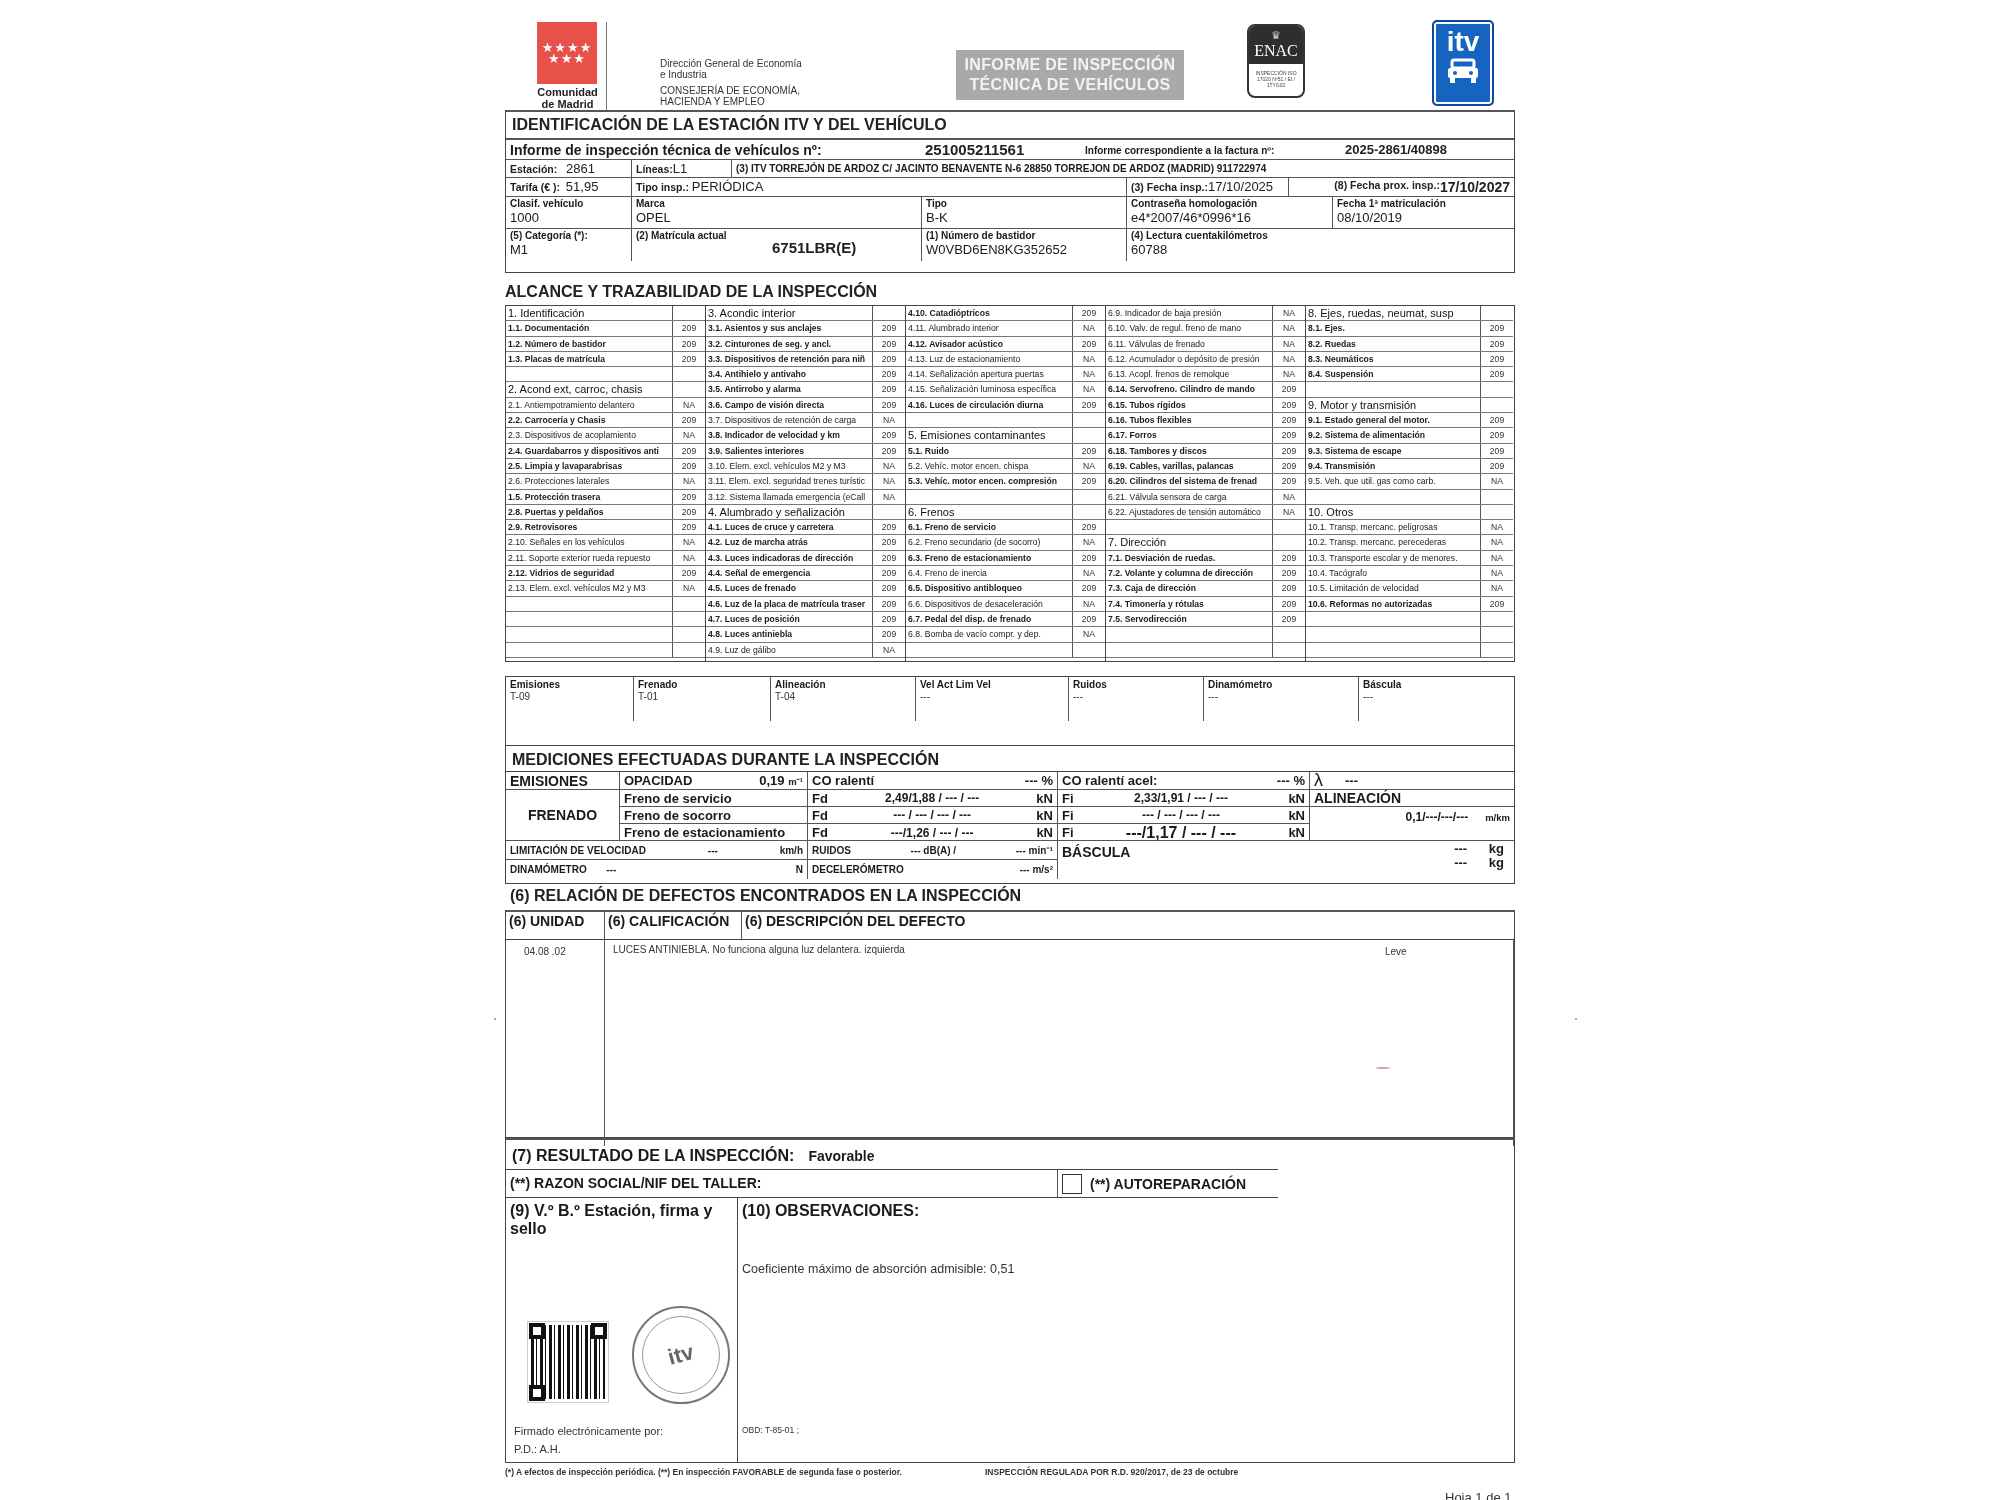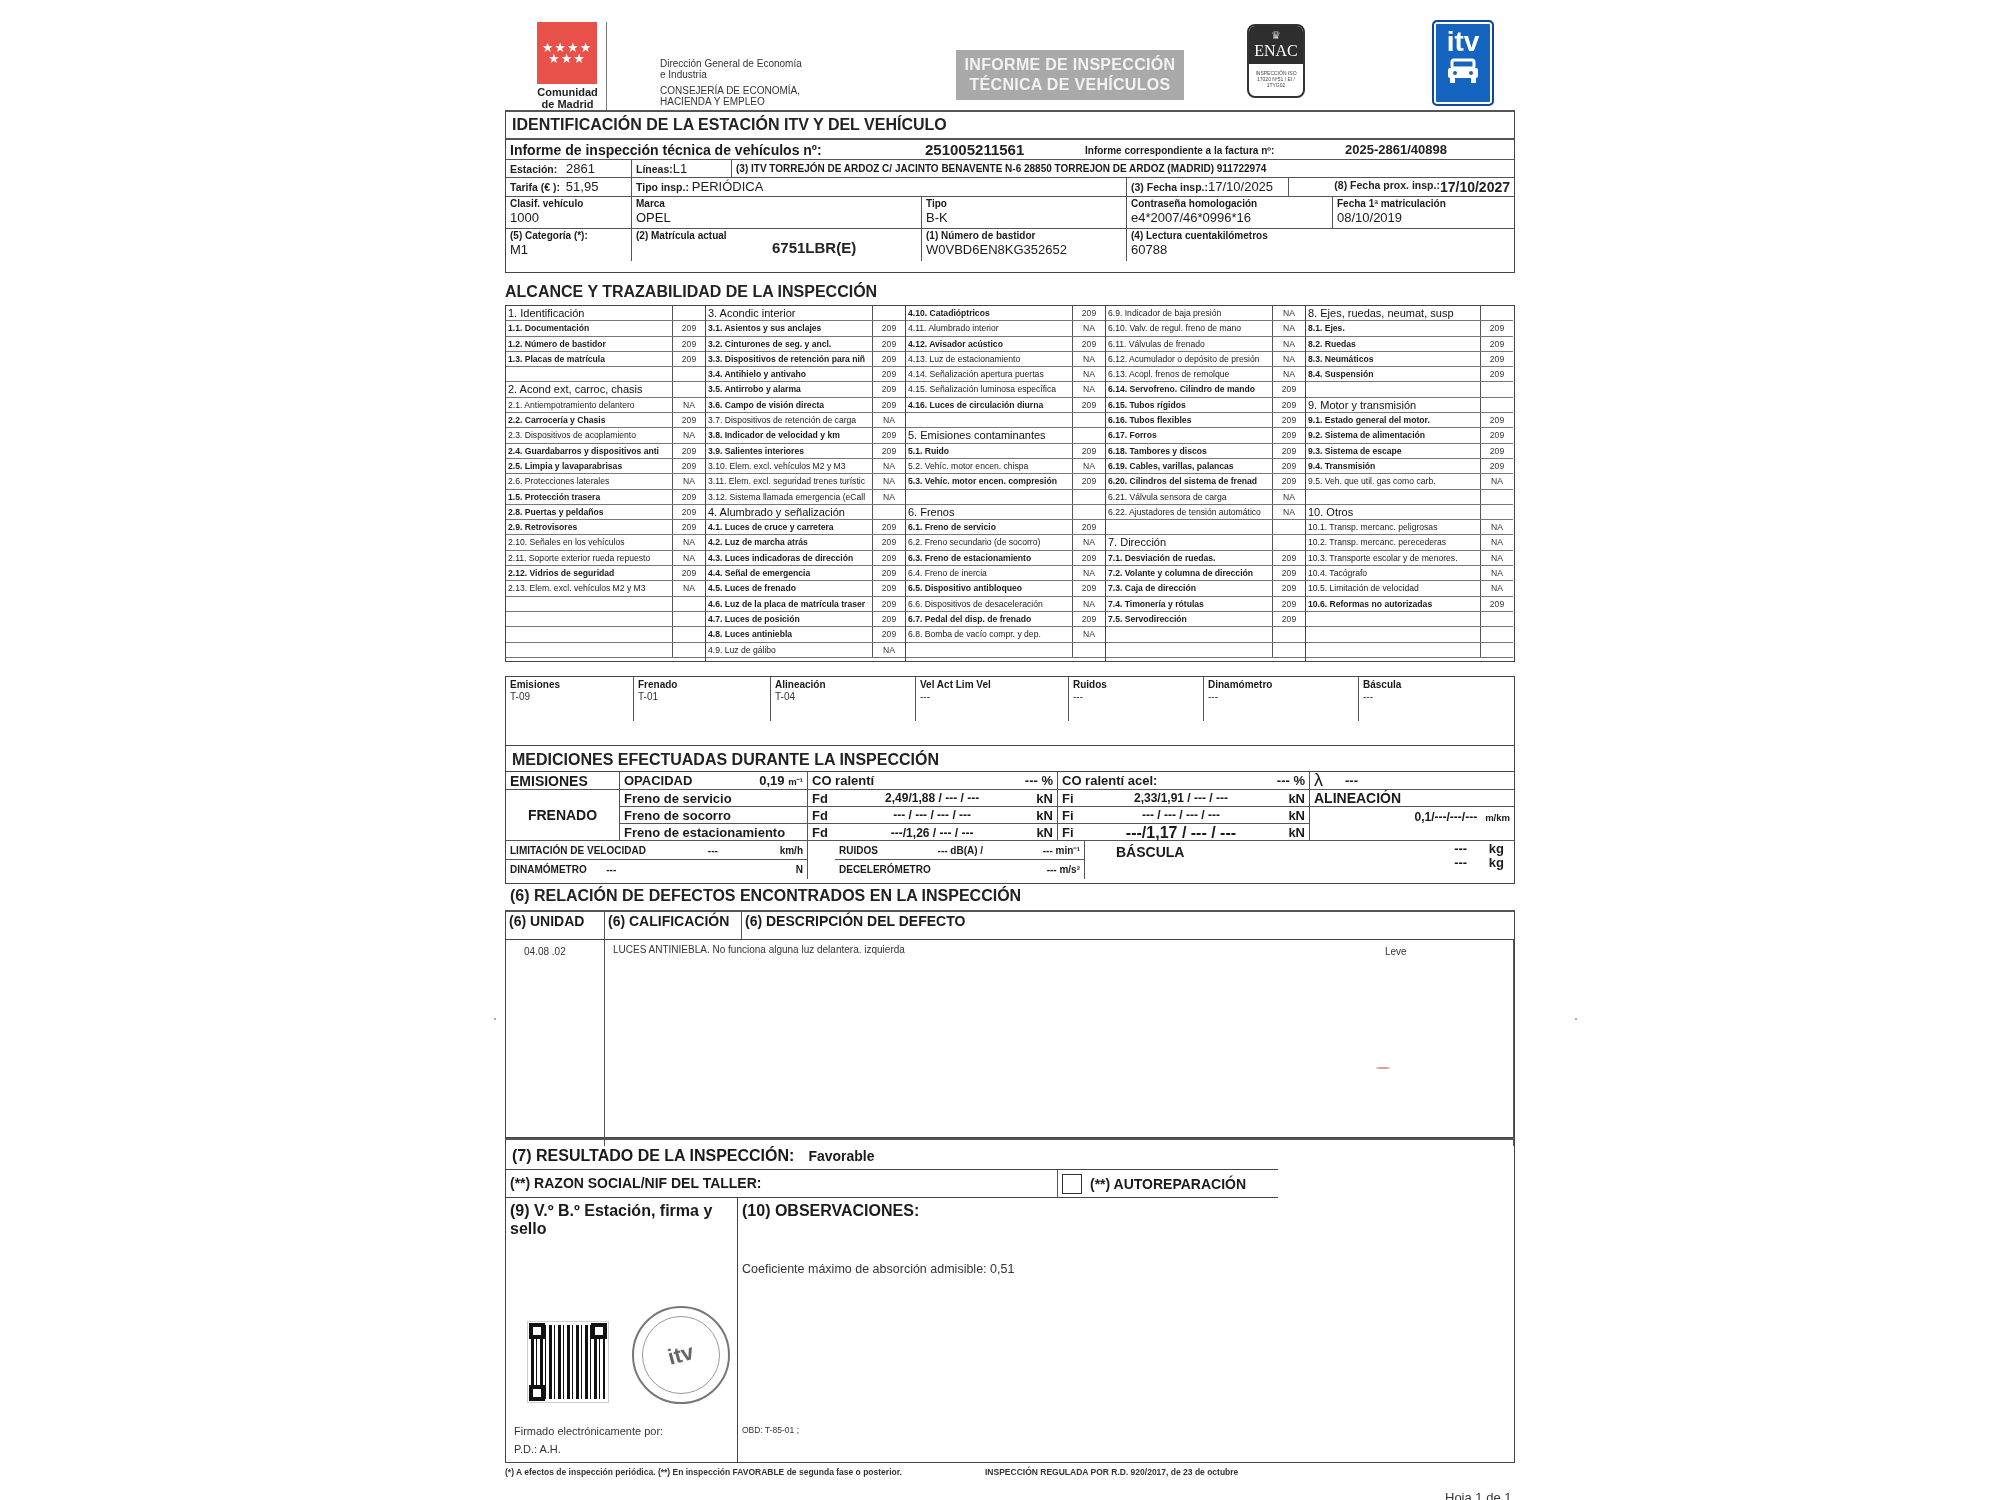--- a/index.html
+++ b/index.html
@@ -791,27 +791,27 @@
             <span>kN</span>
           </div>
         <div class="m-cell" style="height:17px; border-right:none;">
             <span>Fi</span>
             <span style="font-size:16px;">---/1,17 / --- / ---</span>
             <span>kN</span>
           </div>
       </div>
       <div style="flex:1;">
         <div class="m-cell" style="height:17px; border-right:none; border-bottom:1px solid #555; font-size:14px;">ALINEACIÓN</div>
-        <div class="m-cell" style="height:20px; border-right:none; justify-content:flex-end; gap:8px;">
+        <div class="m-cell" style="height:20px; border-right:none; justify-content:flex-end; gap:17px;">
             <span style="font-size:12px;">0,1/---/---/---</span>
             <span class="m-sm">m/km</span>
           </div>
       </div>
     </div>
-    <div style="display:flex; height:38px;gap:27px;">
+    <div style="display:flex; height:38px;">
       <div style="width:302px; border-right:1px solid #555;">
         <div class="m-cell m-sm" style="height:19px; border-right:none; border-bottom:1px solid #555; font-size:10px;">
             <span>LIMITACIÓN DE VELOCIDAD</span>
             <span>---</span>
             <span>km/h</span>
           </div>
         <div class="m-cell m-sm" style="height:18px; border-right:none; font-size:10px;">
             <span>DINAMÓMETRO</span>
             <span>---</span>
             <span style="margin-left:160px;">N</span>

